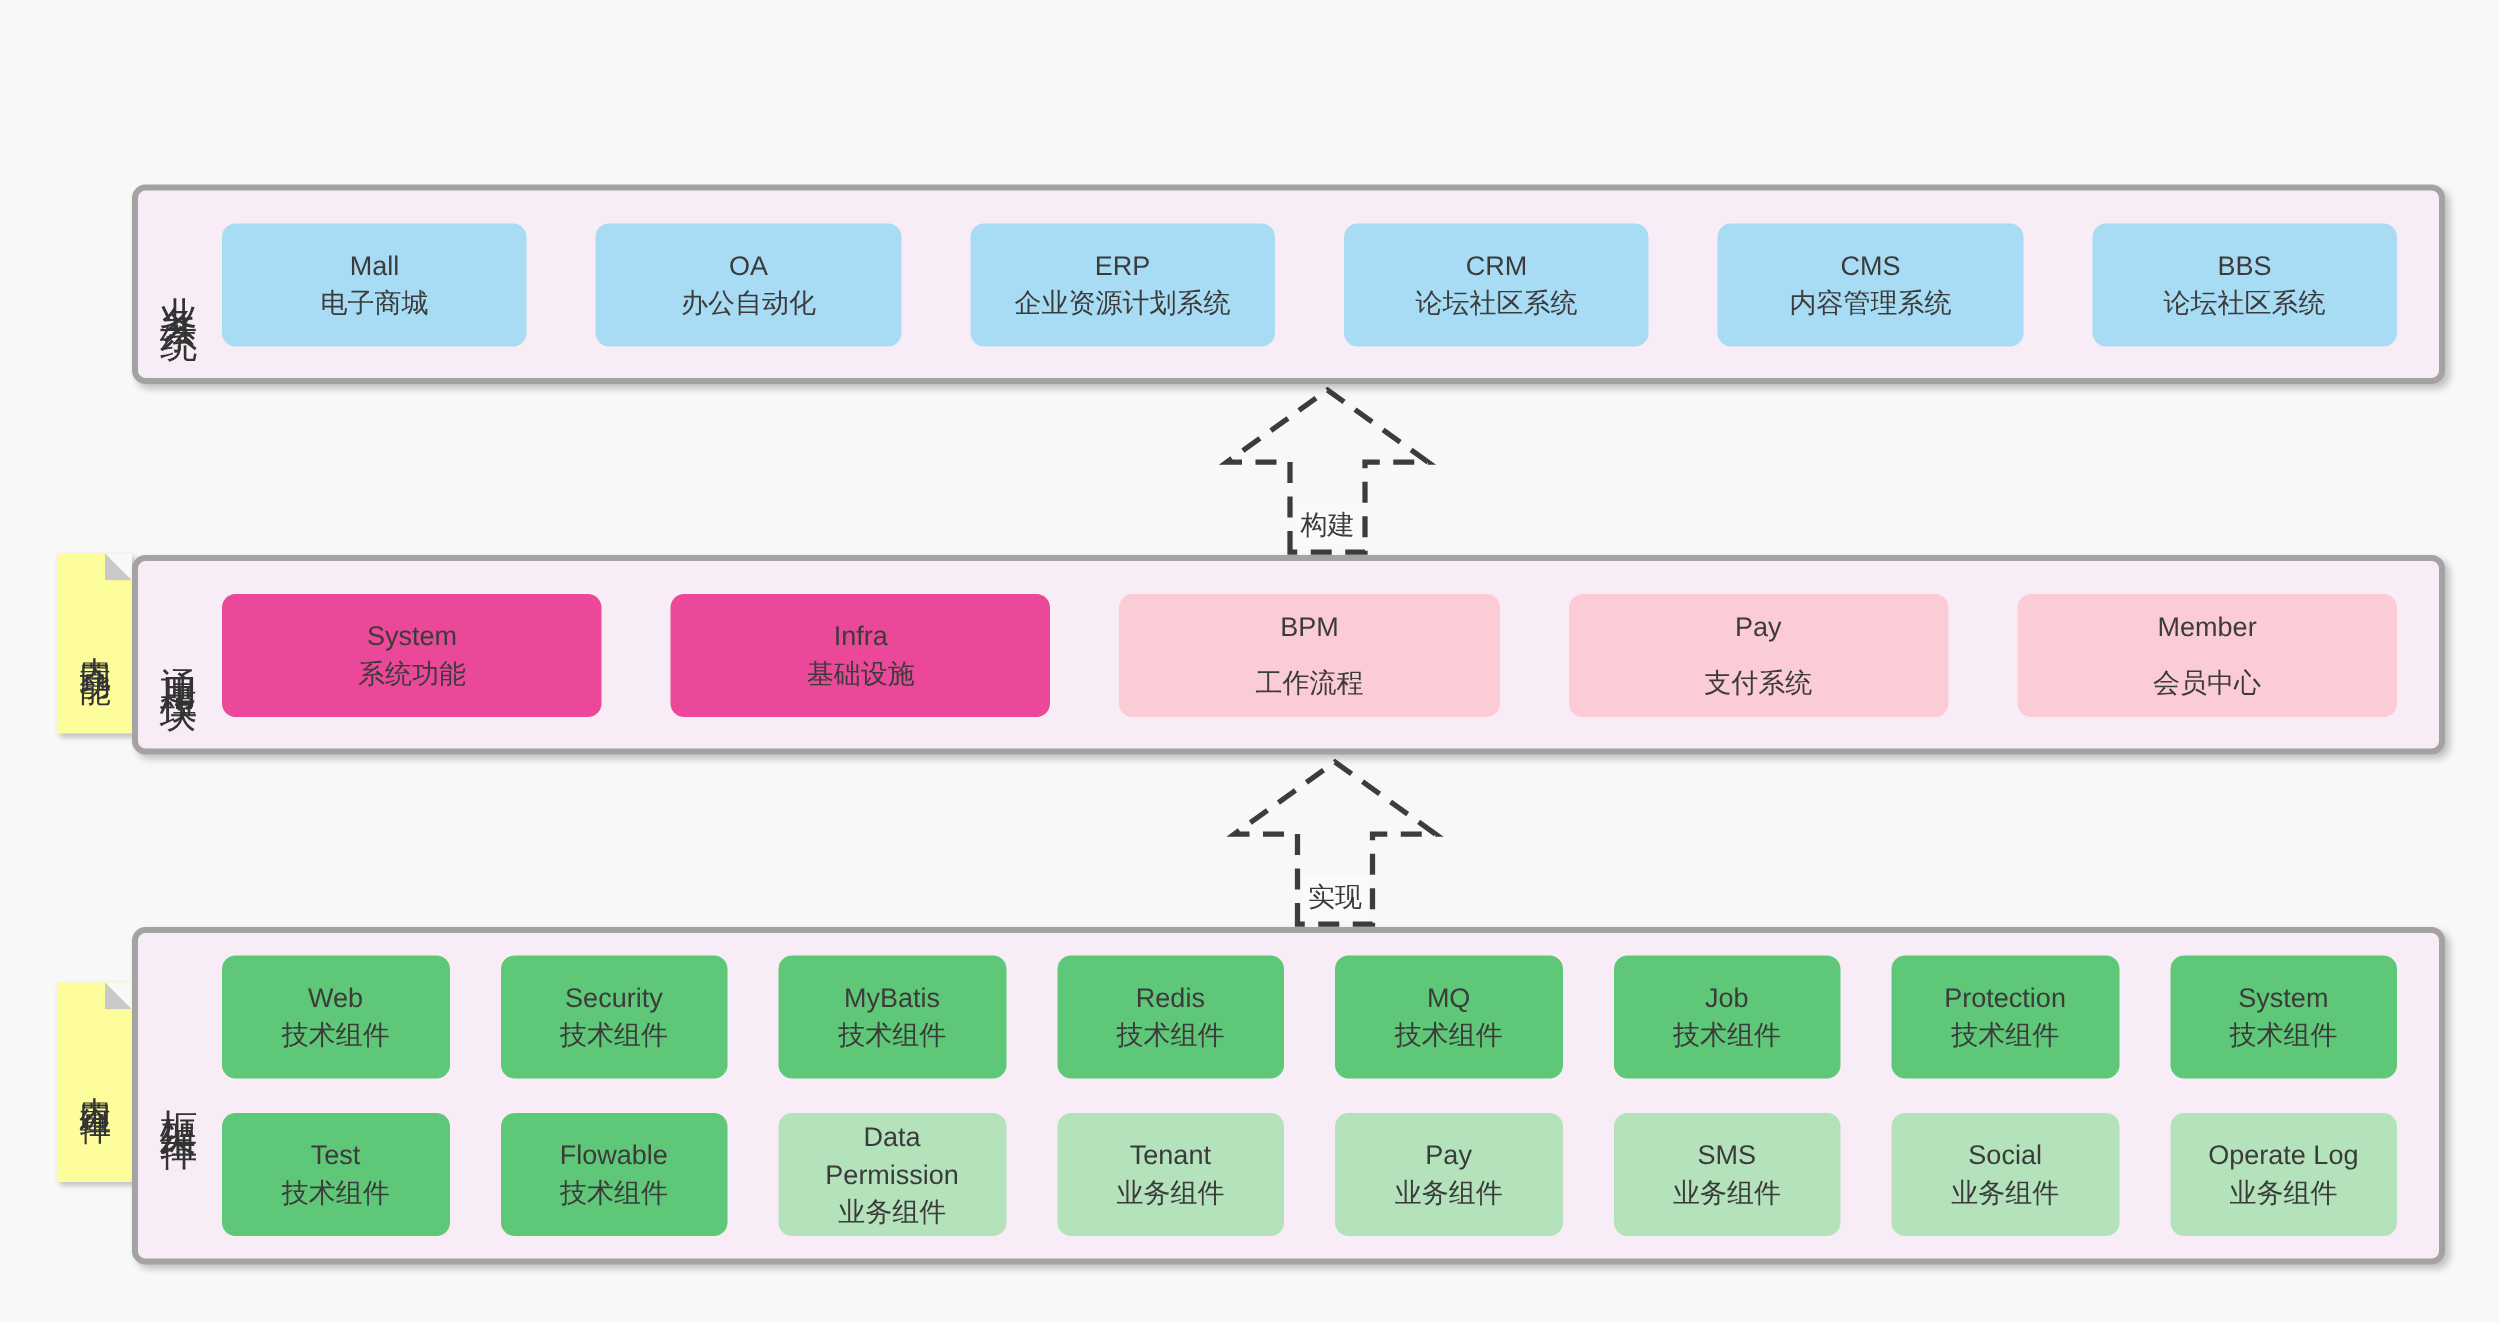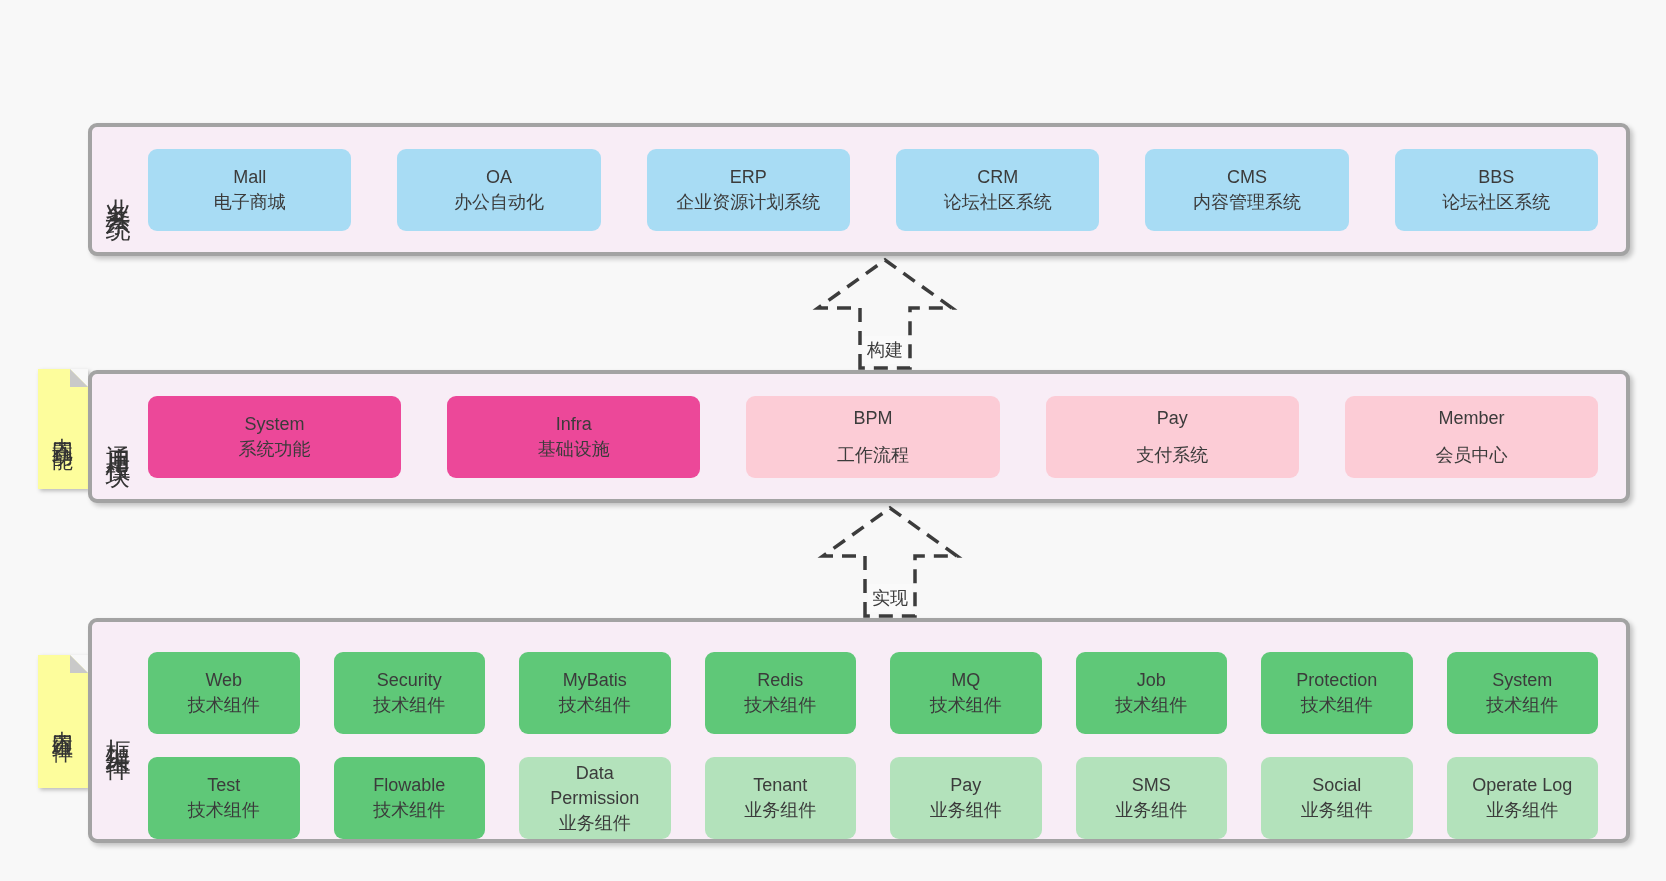--- a/index.html
+++ b/index.html
@@ -23,21 +23,21 @@
   .label-col { flex:0 0 52px; display:flex; align-items:center; justify-content:center; }
   .vlabel {
     writing-mode:vertical-lr; text-orientation:upright;
     font-size:25px; letter-spacing:6px; line-height:1; color:#333;
   }
   .band-row {
     flex:1; display:flex; align-items:center; gap:46px;
     padding:0 28px 0 4px;
   }
   .rows-col {
-    flex:1; display:flex; flex-direction:column; justify-content:flex-end; gap:23px;
+    flex:1; display:flex; flex-direction:column; justify-content:center; gap:23px;
     padding:0 28px 0 4px;
   }
   .row8 { display:flex; gap:34px; }
 
   
   .box {
     flex:1; height:82px; border-radius:9px; box-sizing:border-box;
     display:flex; flex-direction:column; justify-content:center; align-items:center;
     text-align:center; font-size:18px; line-height:25px; padding:0 8px;
   }

